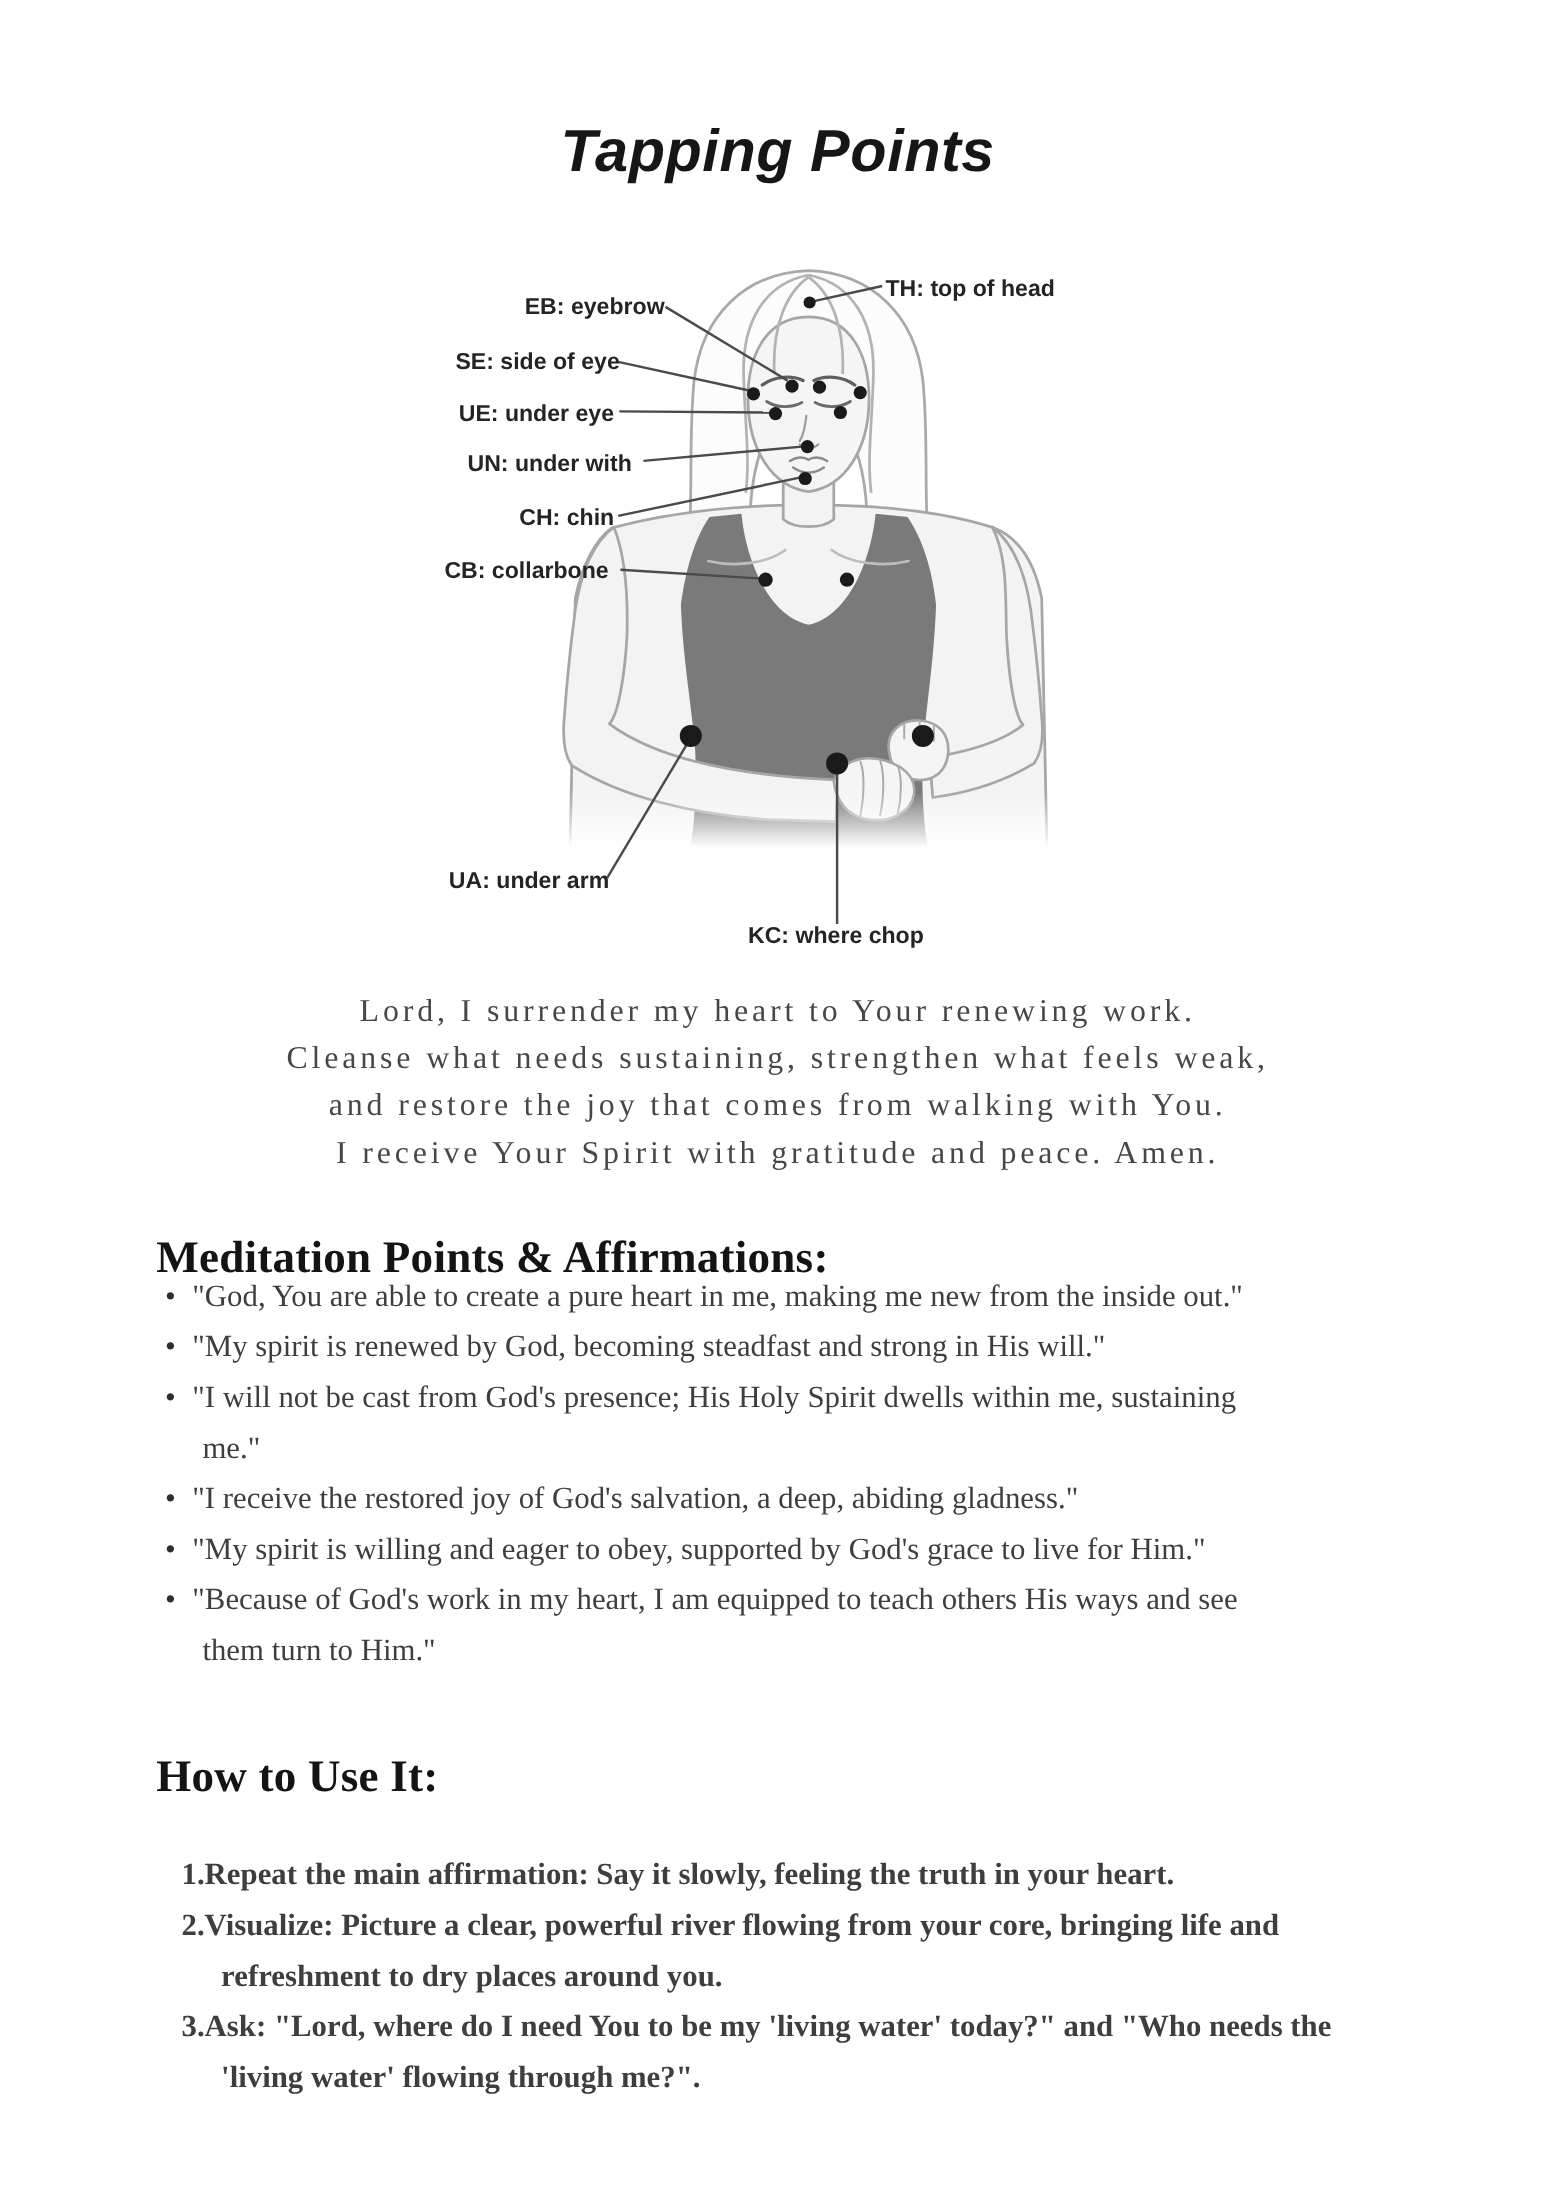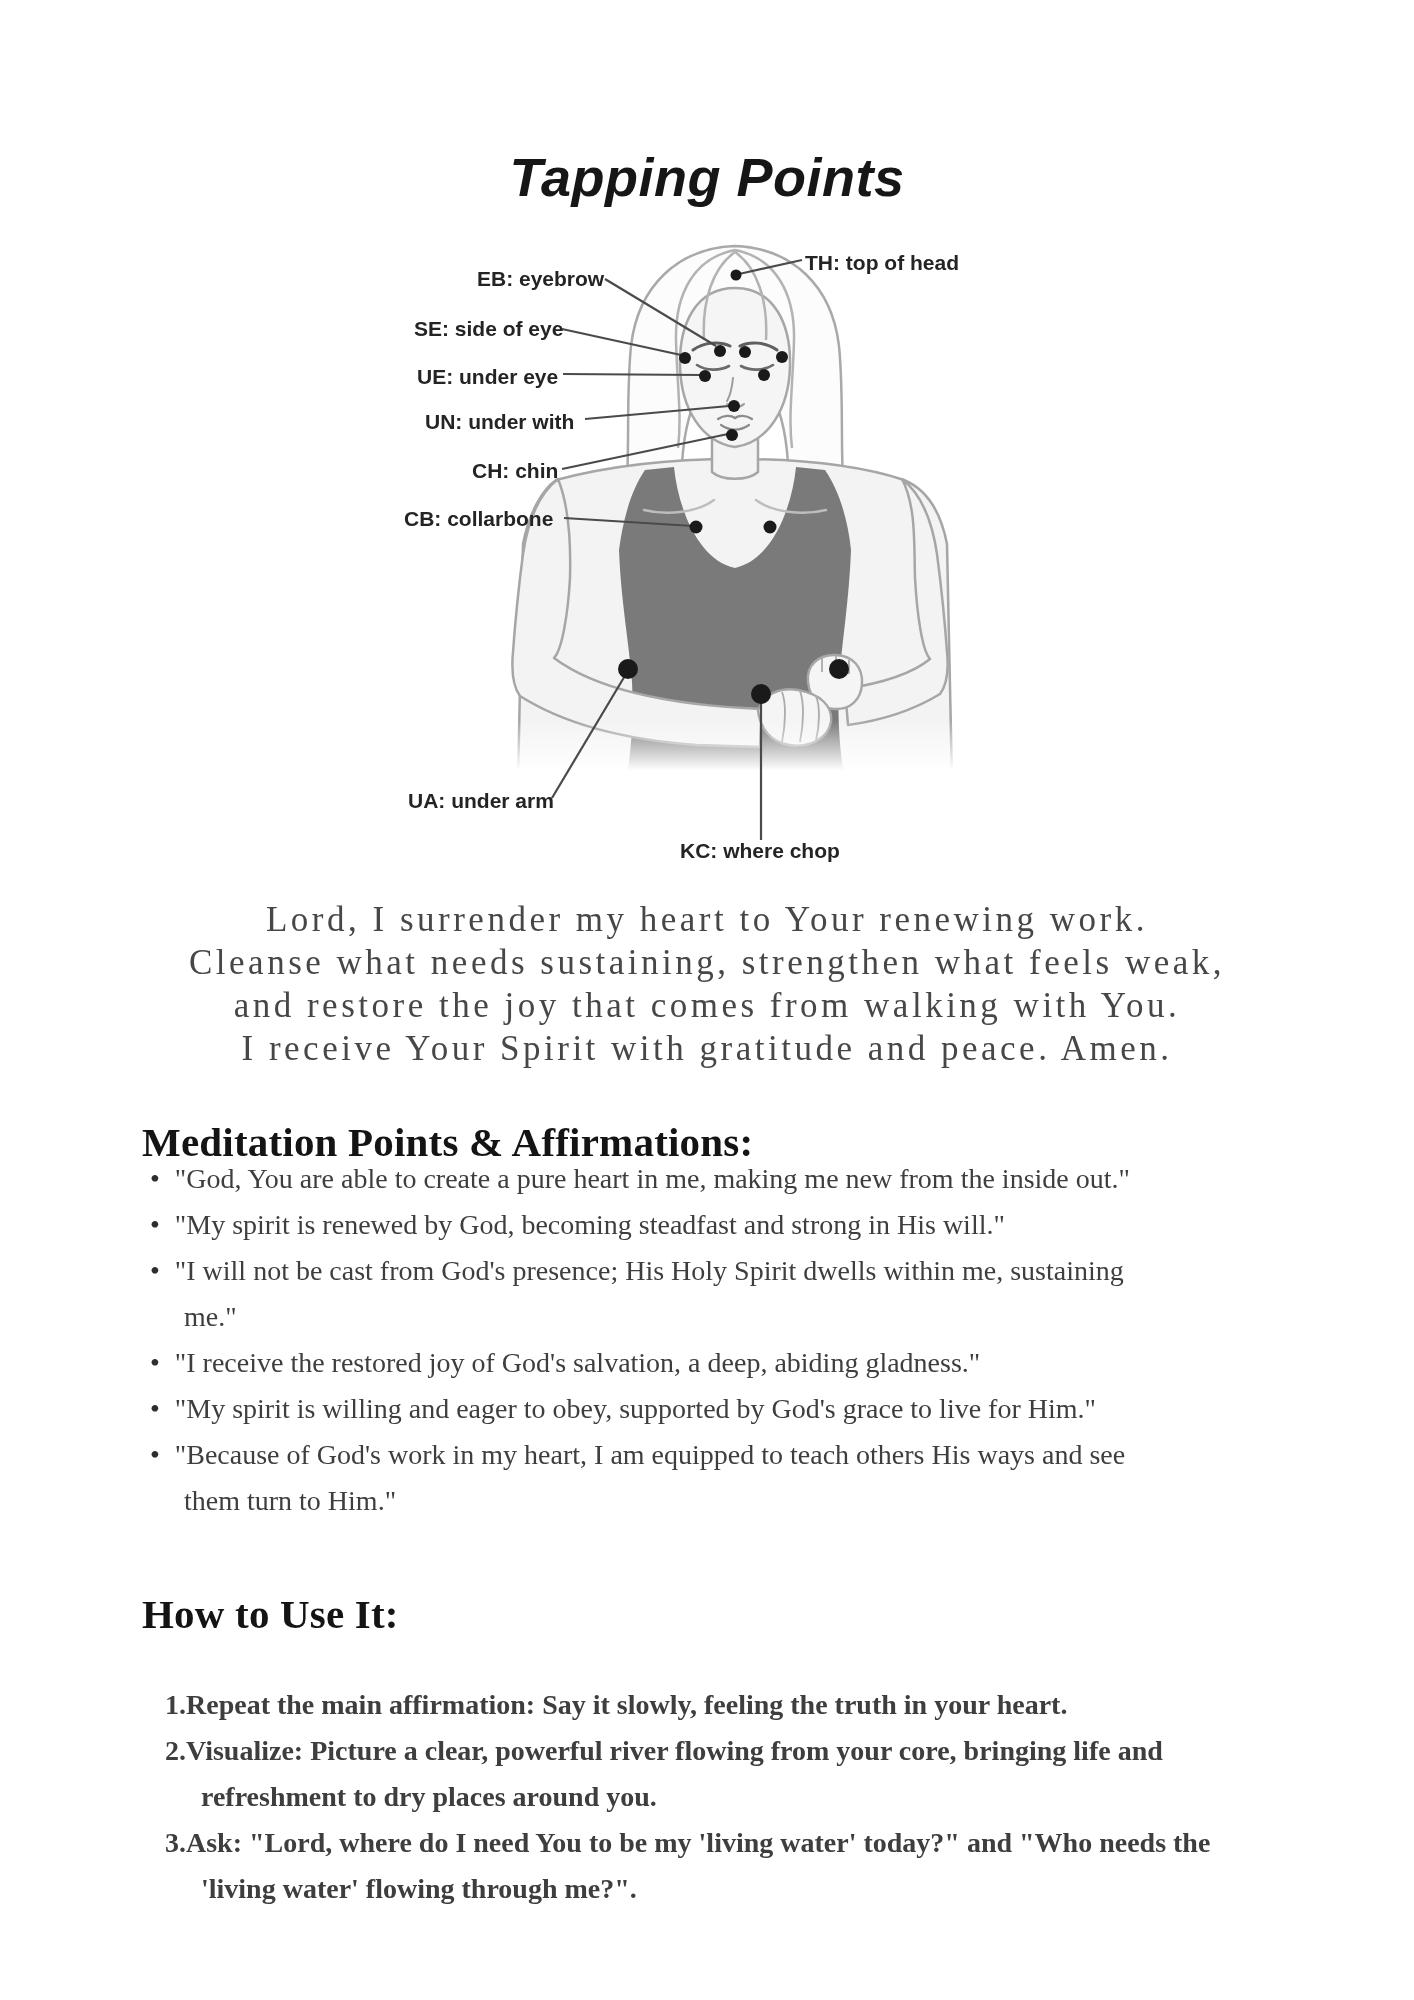--- a/index.html
+++ b/index.html
@@ -3,40 +3,40 @@
 <meta charset="utf-8">
 <style>
   html,body{margin:0;padding:0;}
   body{
     width:1414px;height:2000px;position:relative;background:#ffffff;
     font-family:"Liberation Serif", serif;color:#3e3e3e;overflow:hidden;
   }
   .title{
     position:absolute;top:106px;left:0;width:100%;text-align:center;
     font-family:"Liberation Sans", sans-serif;font-weight:bold;font-style:italic;
-    font-size:54px;color:#161616;letter-spacing:0.5px;margin-top:40px;
+    font-size:54px;color:#161616;letter-spacing:0.5px;
   }
   .diagram{position:absolute;left:312px;top:182px;width:790px;height:710px;}
   .diagram svg{position:absolute;left:0;top:0;width:790px;height:710px;}
   .dlabel{
     position:absolute;font-family:"Liberation Sans", sans-serif;font-weight:bold;
     font-size:21px;color:#242424;white-space:nowrap;line-height:22px;
   }
   .dlabel.eb{left:165px;top:86px;}
   .dlabel.se{left:102px;top:136px;}
   .dlabel.ue{left:105px;top:184px;}
   .dlabel.un{left:113px;top:229px;}
   .dlabel.ch{left:160px;top:278px;}
   .dlabel.cb{left:92px;top:326px;}
   .dlabel.ua{left:96px;top:608px;}
   .dlabel.kc{left:368px;top:658px;}
   .dlabel.th{left:493px;top:70px;}
   .prayer{
     position:absolute;top:898px;left:0;width:100%;text-align:center;
-    font-size:35px;line-height:43px;letter-spacing:3.5px;color:#474747;
+    font-size:29px;line-height:43px;letter-spacing:3.5px;color:#474747;
   }
   .sec-heading{
     position:absolute;left:142px;font-weight:bold;font-size:41px;color:#141414;
     letter-spacing:0.2px;
   }
   .h-med{top:1118px;}
   .h-how{top:1590px;}
   .bullets{position:absolute;left:150px;top:1156px;width:1012px;}
   .bullets ul{list-style:none;margin:0;padding:0;}
   .bullets li{

